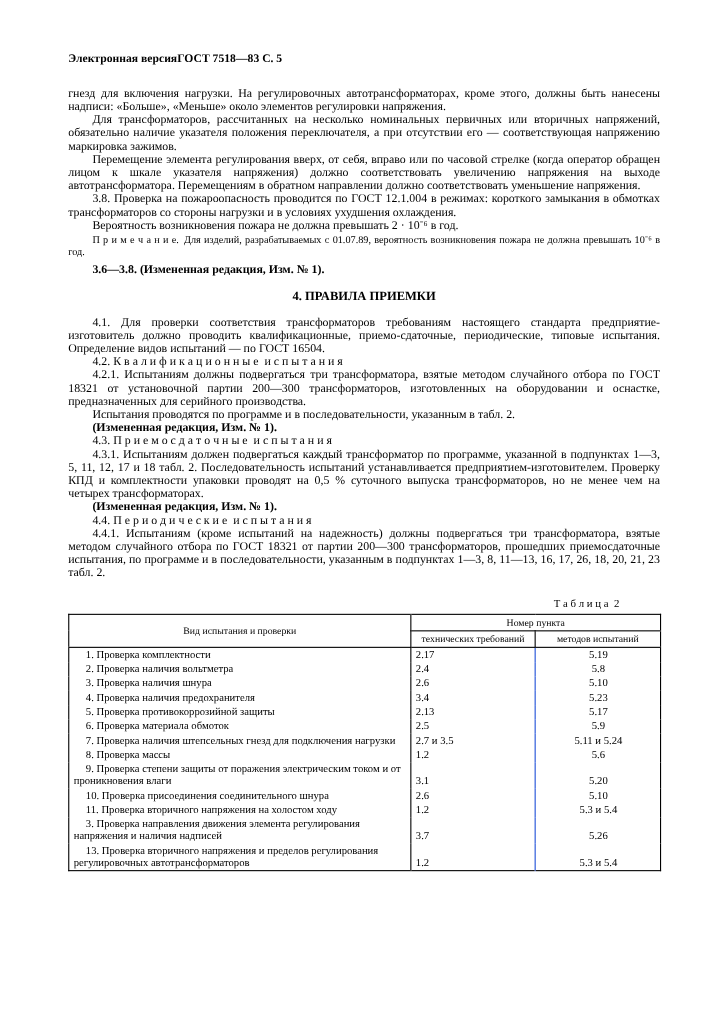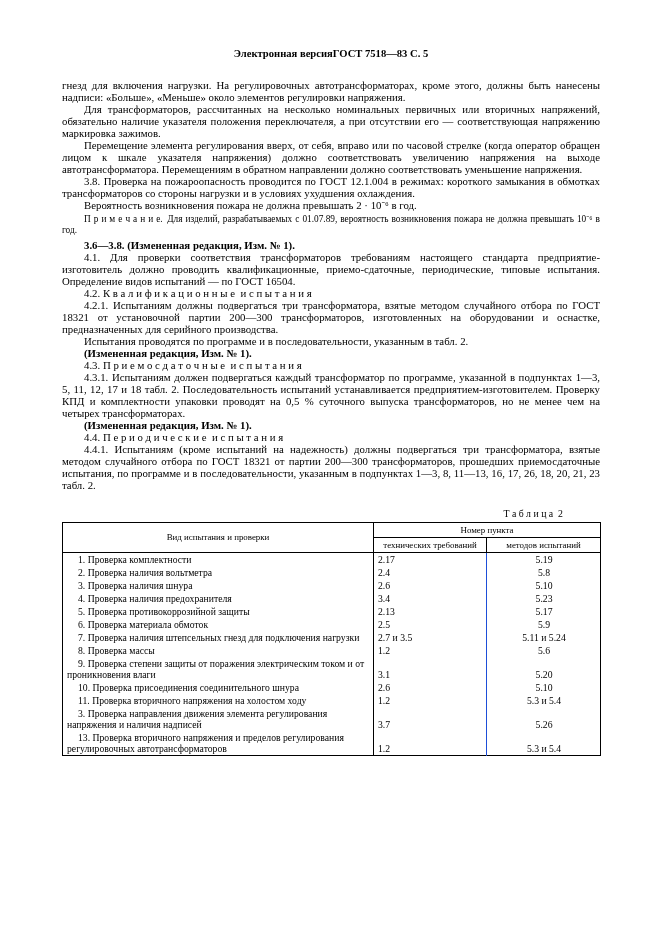--- a/index.html
+++ b/index.html
@@ -16,21 +16,21 @@
     background: #fff;
     overflow: hidden;
   }
   .content {
     position: absolute;
     left: 62px; top: 48px;
     width: 538px;
   }
   .header-row {
     display: flex;
-    justify-content: center;
+    justify-content: flex-start;
     font-size: 10.6px;
     font-weight: bold;
     margin-bottom: 20px;
   }
   .para {
     margin: 0;
     font-size: 10.8px;
     line-height: 12px;
     text-align: justify;
   }
@@ -102,20 +102,21 @@
     </div>
 
     <p class="para">гнезд для включения нагрузки. На регулировочных автотрансформаторах, кроме этого, должны быть нанесены надписи: «Больше», «Меньше» около элементов регулировки напряжения.</p>
     <p class="para ind">Для трансформаторов, рассчитанных на несколько номинальных первичных или вторичных напряжений, обязательно наличие указателя положения переключателя, а при отсутствии его — соответствующая напряжению маркировка зажимов.</p>
     <p class="para ind">Перемещение элемента регулирования вверх, от себя, вправо или по часовой стрелке (когда оператор обращен лицом к шкале указателя напряжения) должно соответствовать увеличению напряжения на выходе автотрансформатора. Перемещениям в обратном направлении должно соответствовать уменьшение напряжения.</p>
     <p class="para ind">3.8. Проверка на пожароопасность проводится по ГОСТ 12.1.004 в режимах: короткого замыкания в обмотках трансформаторов со стороны нагрузки и в условиях ухудшения охлаждения.</p>
     <p class="para ind">Вероятность возникновения пожара не должна превышать 2 · 10⁻⁶ в год.</p>
     <p class="para ind note">П р и м е ч а н и е. Для изделий, разрабатываемых с 01.07.89, вероятность возникновения пожара не должна превышать 10⁻⁶ в год.</p>
     <p class="para ind bold">3.6—3.8. (Измененная редакция, Изм. № 1).</p>
 
+    <h2 class="section-title">4. ПРАВИЛА ПРИЕМКИ</h2>
 
     <p class="para ind">4.1. Для проверки соответствия трансформаторов требованиям настоящего стандарта предприятие-изготовитель должно проводить квалификационные, приемо-сдаточные, периодические, типовые испытания. Определение видов испытаний — по ГОСТ 16504.</p>
     <p class="para ind">4.2. К в а л и ф и к а ц и о н н ы е и с п ы т а н и я</p>
     <p class="para ind">4.2.1. Испытаниям должны подвергаться три трансформатора, взятые методом случайного отбора по ГОСТ 18321 от установочной партии 200—300 трансформаторов, изготовленных на оборудовании и оснастке, предназначенных для серийного производства.</p>
     <p class="para ind">Испытания проводятся по программе и в последовательности, указанным в табл. 2.</p>
     <p class="para ind bold">(Измененная редакция, Изм. № 1).</p>
     <p class="para ind">4.3. П р и е м о с д а т о ч н ы е и с п ы т а н и я</p>
     <p class="para ind">4.3.1. Испытаниям должен подвергаться каждый трансформатор по программе, указанной в подпунктах 1—3, 5, 11, 12, 17 и 18 табл. 2. Последовательность испытаний устанавливается предприятием-изготовителем. Проверку КПД и комплектности упаковки проводят на 0,5 % суточного выпуска трансформаторов, но не менее чем на четырех трансформаторах.</p>
     <p class="para ind bold">(Измененная редакция, Изм. № 1).</p>
     <p class="para ind">4.4. П е р и о д и ч е с к и е и с п ы т а н и я</p>

